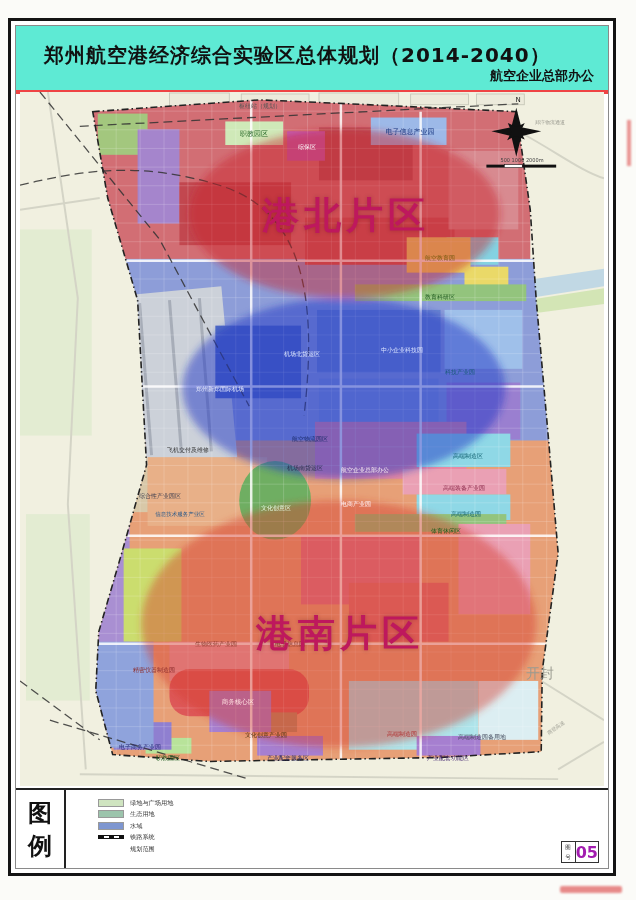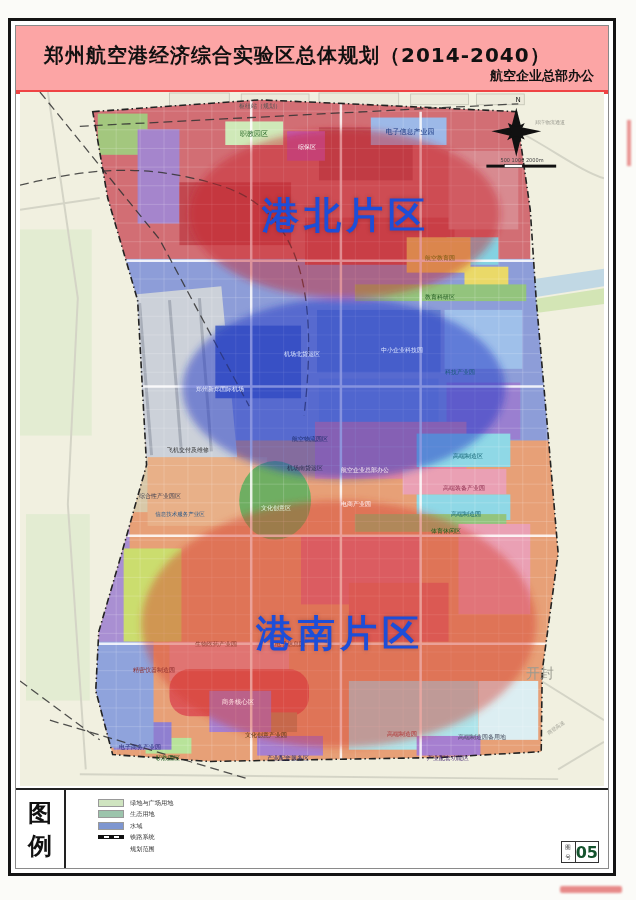--- a/index.html
+++ b/index.html
@@ -2,32 +2,32 @@
 <html><head>
 <meta charset="utf-8">
 <style>
   html,body{margin:0;padding:0;}
   body{width:636px;height:900px;background:#fbfbf8;position:relative;overflow:hidden;
        font-family:"DejaVu Sans","Liberation Sans",sans-serif;}
   .sheet{position:absolute;left:8px;top:18px;width:608px;height:858px;background:#fff;
          border:3px solid #141414;box-sizing:border-box;}
   .inner{position:absolute;left:4px;top:4px;right:4px;bottom:4px;border:1px solid #8a8a8a;}
   
-  .title-band{position:absolute;left:0;top:0;right:0;height:64px;background:#fca5a5;
+  .title-band{position:absolute;left:0;top:0;right:0;height:64px;background:#5eead4;
               border-bottom:4px solid #ef4444;}
   .main-title{position:absolute;left:28px;top:16px;font-size:20px;font-weight:bold;color:#111;
               letter-spacing:1px;white-space:nowrap;}
   .sub-title{position:absolute;right:14px;bottom:5px;font-size:13px;font-weight:bold;color:#111;}
   
   .map-area{position:absolute;left:4px;right:4px;top:66px;bottom:82px;background:#f1f0e0;overflow:hidden;}
   .map-area svg{position:absolute;left:0;top:0;width:100%;height:100%;}
   .labels,.zlabels{position:absolute;left:0;top:0;width:586px;height:707px;pointer-events:none;}
   .ml{position:absolute;font-size:10px;line-height:1;white-space:nowrap;
       transform-origin:center center;}
-  .zl{position:absolute;color:#1d4ed8;font-size:37px;font-weight:600;letter-spacing:5px;
+  .zl{position:absolute;color:#be185d;font-size:37px;font-weight:600;letter-spacing:5px;
       white-space:nowrap;transform:translate(-50%,-50%);text-shadow:0 0 4px rgba(60,0,0,.25);}
   
   .legend-band{position:absolute;left:0;right:0;bottom:0;height:78px;background:#fff;
                border-top:2px solid #222;}
   .legend-title-cell{position:absolute;left:0;top:0;bottom:0;width:50px;border-right:2px solid #222;
                      display:flex;flex-direction:column;align-items:center;justify-content:space-around;
                      padding:6px 0;box-sizing:border-box;}
   .legend-title-cell span{font-size:24px;font-weight:bold;color:#111;line-height:1;}
   .legend-items{position:absolute;left:82px;top:7px;}
   .lrow{display:flex;align-items:center;height:11.5px;}
@@ -38,21 +38,21 @@
   .bound{height:0;border:0;border-top:2px solid transparent;
          background:repeating-linear-gradient(90deg,#333 0 7px,transparent 7px 10px,#333 10px 11.5px,transparent 11.5px 14.5px);
          height:2px;}
   .ltext{font-size:10px;color:#333;transform:scale(.62);transform-origin:left center;white-space:nowrap;}
   .sheet-no{position:absolute;right:9px;bottom:5px;width:38px;height:22px;border:1.5px solid #333;
             display:flex;box-sizing:border-box;background:#fff;}
   .sheet-no .cell-l{width:13px;border-right:1px solid #333;display:flex;flex-direction:column;
                     align-items:center;justify-content:center;}
   .sheet-no .cell-l span{font-size:10px;line-height:1;transform:scale(.55);color:#222;}
   .sheet-no .cell-r{flex:1;display:flex;align-items:center;justify-content:center;
-                    font-size:16px;font-weight:bold;color:#14532d;}
+                    font-size:16px;font-weight:bold;color:#a21caf;}
   .watermark{position:absolute;right:14px;bottom:7px;width:62px;height:7px;
              background:rgba(215,45,45,.55);filter:blur(1.2px);border-radius:2px;}
   .regmark{position:absolute;right:5px;top:120px;width:4px;height:46px;
            background:rgba(215,45,45,.5);filter:blur(1px);}
 </style>
 </head>
 <body>
 
 <div class="sheet">
   <div class="inner">

